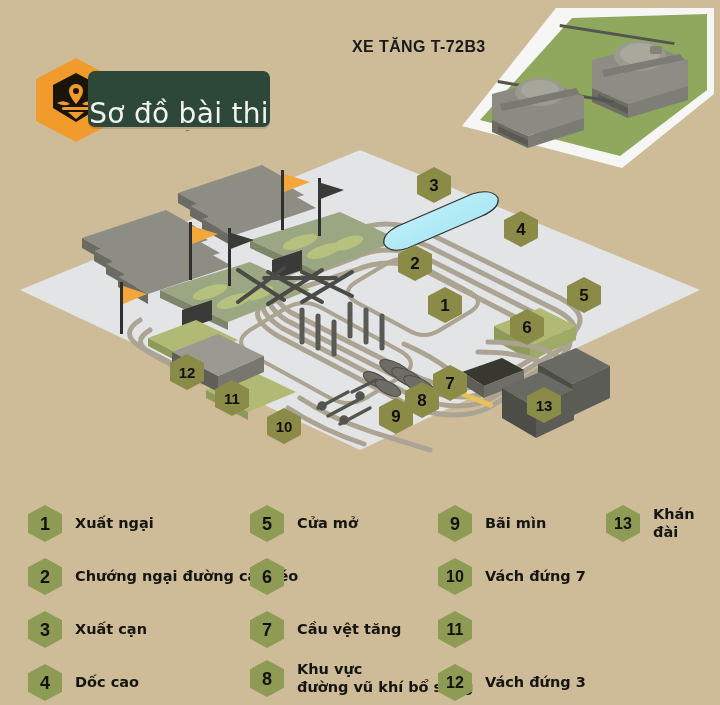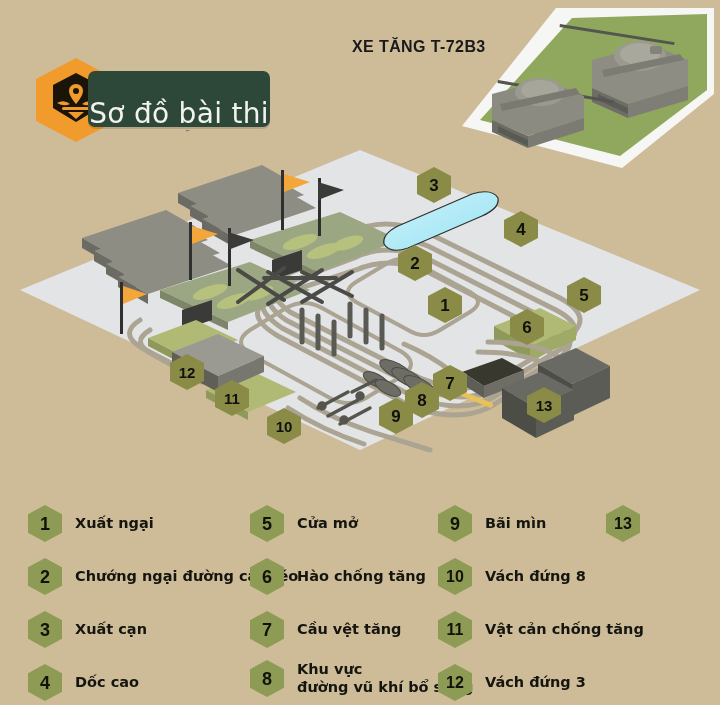--- a/index.html
+++ b/index.html
@@ -352,43 +352,42 @@
     <div class="leg-item" style="left: 28px; top: 169px;">
       <div class="leg-hex" style="background: rgb(142, 155, 85);">4</div>
       <div class="leg-label">Dốc cao</div>
     </div>
     <div class="leg-item" style="left: 250px; top: 10px;">
       <div class="leg-hex" style="background: rgb(142, 155, 85);">5</div>
       <div class="leg-label">Cửa mở</div>
     </div>
     <div class="leg-item" style="left: 250px; top: 63px;">
       <div class="leg-hex" style="background: rgb(142, 155, 85);">6</div>
-      <div class="leg-label">Hào chống tăng</div>
     </div>
     <div class="leg-item" style="left: 250px; top: 116px;">
       <div class="leg-hex" style="background: rgb(142, 155, 85);">7</div>
       <div class="leg-label">Cầu vệt tăng</div>
     </div>
     <div class="leg-item" style="left: 250px; top: 165px;">
       <div class="leg-hex" style="background: rgb(142, 155, 85);">8</div>
       <div class="leg-label">Khu vực
 đường vũ khí bổ sung</div>
     </div>
     <div class="leg-item" style="left: 438px; top: 10px;">
       <div class="leg-hex" style="background: rgb(142, 155, 85);">9</div>
       <div class="leg-label">Bãi mìn</div>
     </div>
     <div class="leg-item" style="left: 438px; top: 63px;">
       <div class="leg-hex two" style="background: rgb(142, 155, 85);">10</div>
-      <div class="leg-label">Vách đứng 8</div>
+      <div class="leg-label">Vách đứng 7</div>
     </div>
     <div class="leg-item" style="left: 438px; top: 116px;">
       <div class="leg-hex two" style="background: rgb(142, 155, 85);">11</div>
-      <div class="leg-label">Vật cản chống tăng</div>
     </div>
     <div class="leg-item" style="left: 438px; top: 169px;">
       <div class="leg-hex two" style="background: rgb(142, 155, 85);">12</div>
       <div class="leg-label">Vách đứng 3</div>
     </div>
     <div class="leg-item" style="left: 606px; top: 10px;">
       <div class="leg-hex two" style="background: rgb(142, 155, 85);">13</div>
+      <div class="leg-label">Khán đài</div>
     </div>
   </div>
 
 </body></html>

